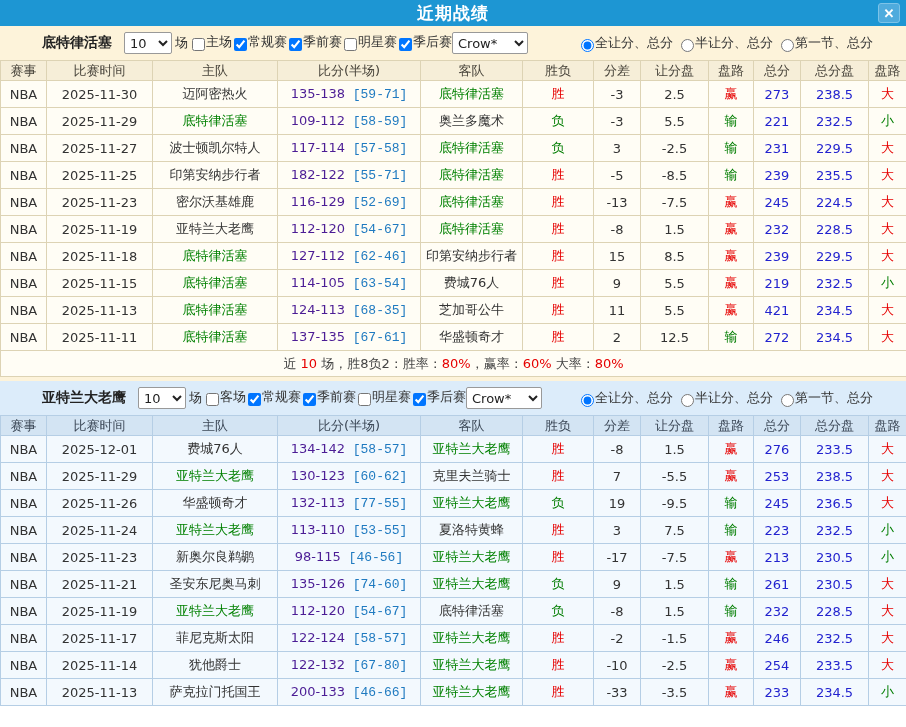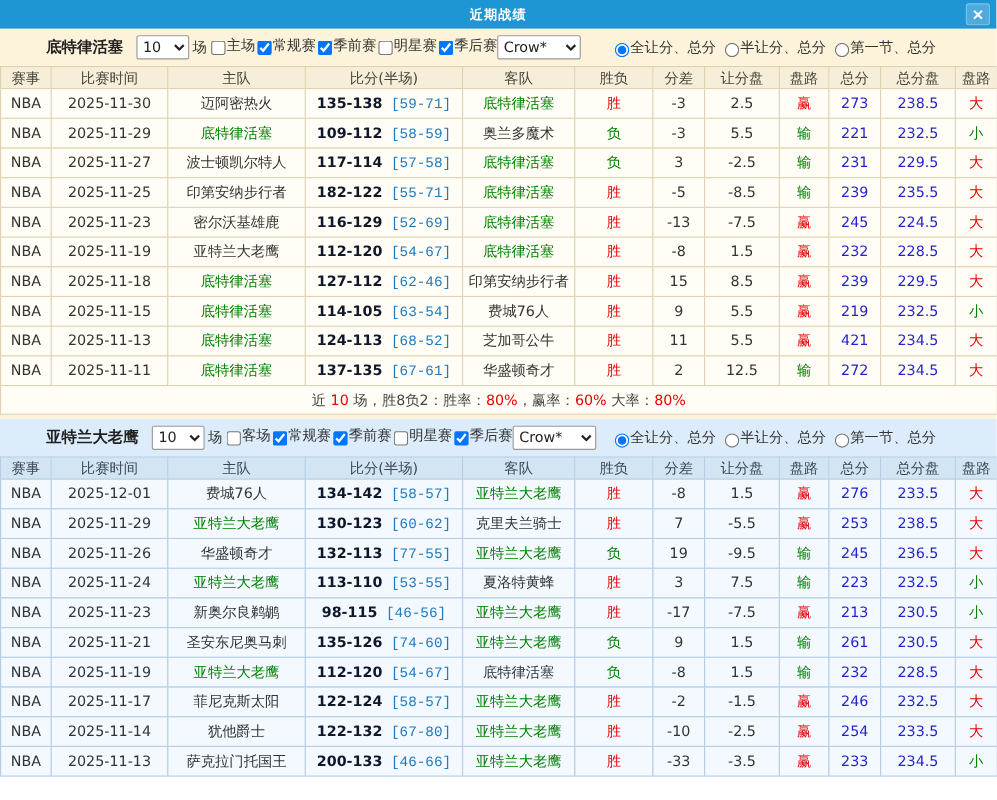--- a/index.html
+++ b/index.html
@@ -8,21 +8,21 @@
     width:906px; height:727px; overflow:hidden;
     font-family:"DejaVu Sans","Liberation Sans",sans-serif;
     font-size:13px; background:#fff; color:#333;
   }
   .panel { width:906px; }
   
   .titlebar {
     height:26px; background:#1d96d3; position:relative;
     display:flex; align-items:center; justify-content:center;
   }
-  .titlebar .title { color:#fff; font-weight:bold; font-size:12px; letter-spacing:1px; }
+  .titlebar .title { color:#fff; font-weight:bold; font-size:17px; letter-spacing:1px; }
   .close-btn {
     position:absolute; right:6px; top:3px; width:22px; height:20px;
     background:#4fabdd; border:1px solid #7cc3e8; border-radius:3px;
     color:#fff; font-size:13px; font-weight:bold; line-height:1;
     cursor:pointer; padding:0; display:flex; align-items:center; justify-content:center;
   }
   
   .team-block.warm { background:#fdf3da; padding-bottom:4px; }
   .team-block.cool { background:#dcecfa; }
   .filterbar { height:34px; display:flex; align-items:center; white-space:nowrap; }
@@ -32,34 +32,34 @@
   select {
     font-family:inherit; font-size:13px; height:22px;
     border:1px solid #999; border-radius:2px; background:#fff; color:#222;
     margin:0 3px 0 0; padding:0 1px;
   }
   .count-select { width:48px; }
   .src-select { width:76px; }
   .suffix { margin-right:2px; }
   .chk, .rad { display:inline-flex; align-items:flex-end; cursor:pointer; }
   .chk input, .rad input { margin:0 1px 0 2px; width:13px; height:13px; }
-  .radios { margin-left:auto; margin-right:55px; display:inline-flex; align-items:center; }
+  .radios { margin-left:auto; margin-right:33px; display:inline-flex; align-items:center; }
   .rad { margin-left:6px; }
   
   table.grid { width:906px; border-collapse:collapse; table-layout:fixed; }
   .grid th, .grid td { text-align:center; padding:0 2px; overflow:hidden; }
   .grid th { font-weight:normal; height:20px;text-align:center; }
   .grid td { height:27px; }
   .warm .grid th, .warm .grid td { border:1px solid #ddd3b4; }
   .cool .grid th, .cool .grid td { border:1px solid #b5cee5; }
   .warm .grid th { background:#f6eed8; color:#47433a; }
   .cool .grid th { background:#d3e4f3; color:#3b4756; }
   .warm .grid td { background:#fffdf5; }
   .cool .grid td { background:#f3f9fe; }
-  td b { color:#0f172a; font-weight:bold;margin-top:12px; }
+  td b { color:#4c1d95; font-weight:normal;margin-top:12px; }
   .half { color:#1f7ac0;font-family:Liberation Mono, monospace; }
   .focus { color:#008000; }
   .red { color:#e60000; }
   .green { color:#007d00; }
   .blue { color:#2323cf; }
   tr.summary td { background:#fefaee; color:#444; height:26px; }
   tr.summary .red { color:#e60000; }
 </style>
 </head>
 <body>
@@ -250,21 +250,21 @@
               <td>5.5</td>
               <td class="red">赢</td>
               <td class="blue">219</td>
               <td class="blue">232.5</td>
               <td class="green">小</td>
             </tr>
             <tr>
               <td>NBA</td>
               <td>2025-11-13</td>
               <td class="focus">底特律活塞</td>
-              <td><b>124-113</b><span class="half"> [68-52]</span></td>
+              <td><b>124-113</b><span class="half"> [68-35]</span></td>
               <td>芝加哥公牛</td>
               <td class="red">胜</td>
               <td>11</td>
               <td>5.5</td>
               <td class="red">赢</td>
               <td class="blue">421</td>
               <td class="blue">234.5</td>
               <td class="red">大</td>
             </tr>
             <tr>

